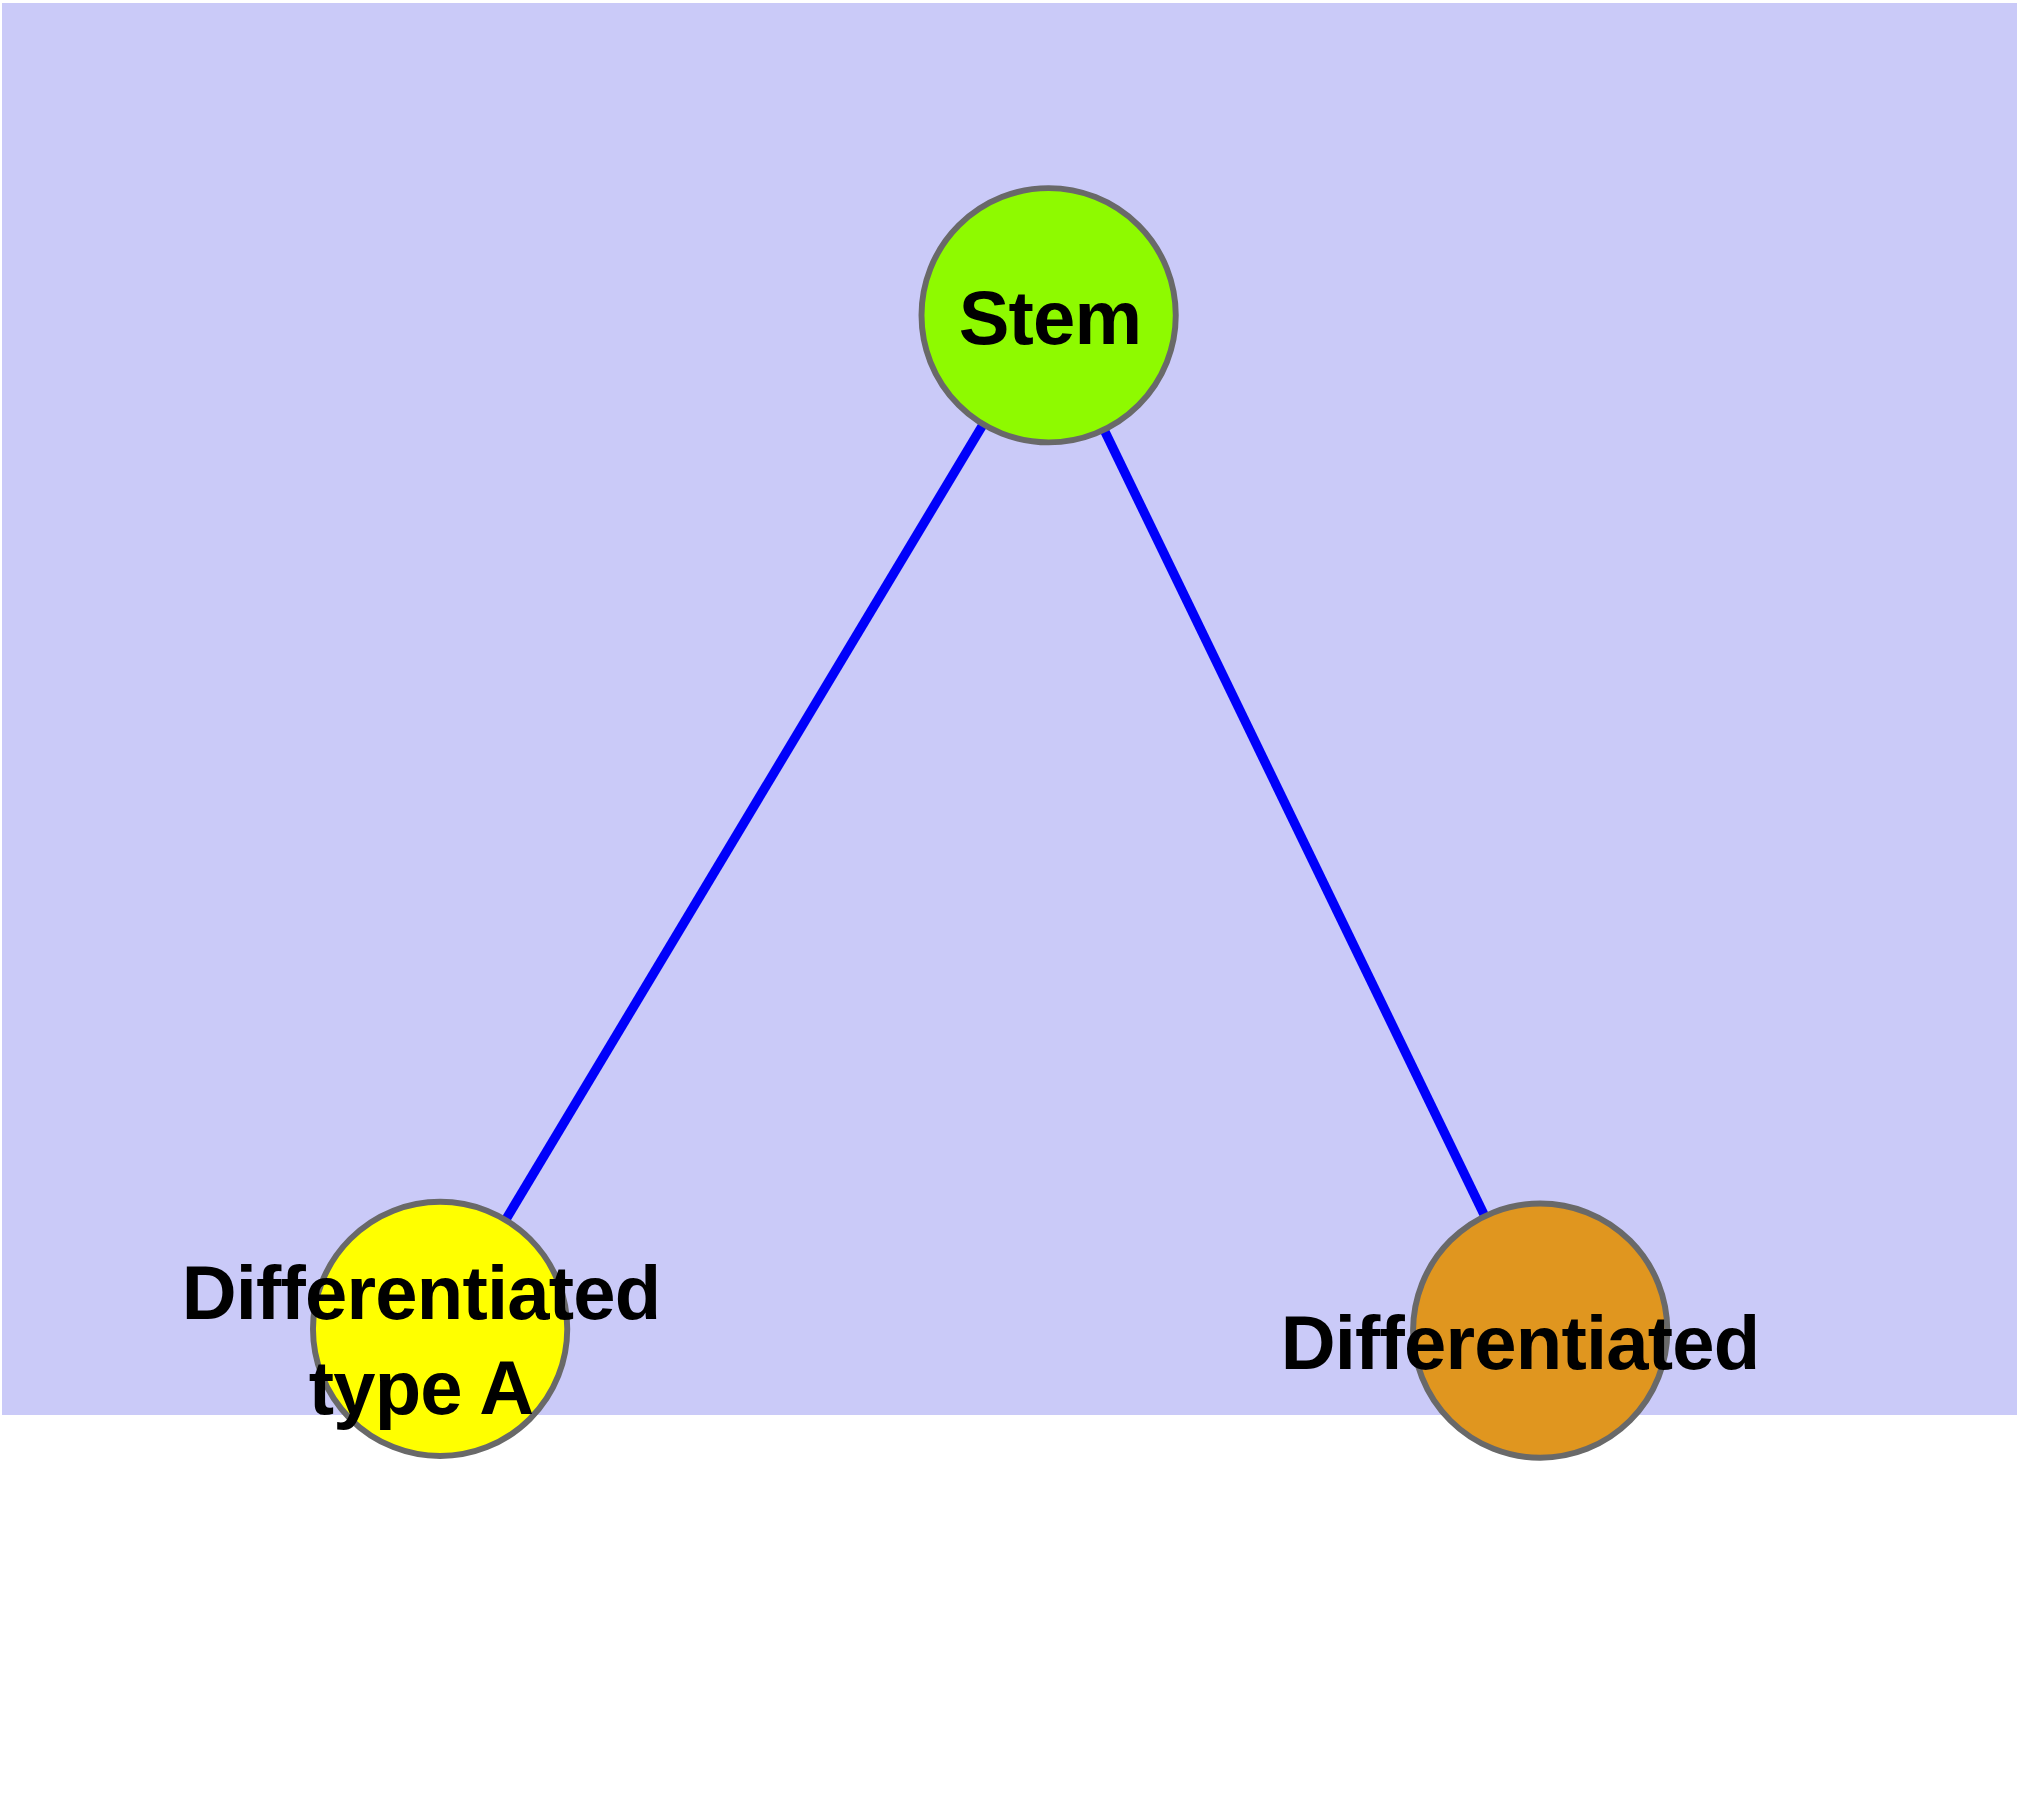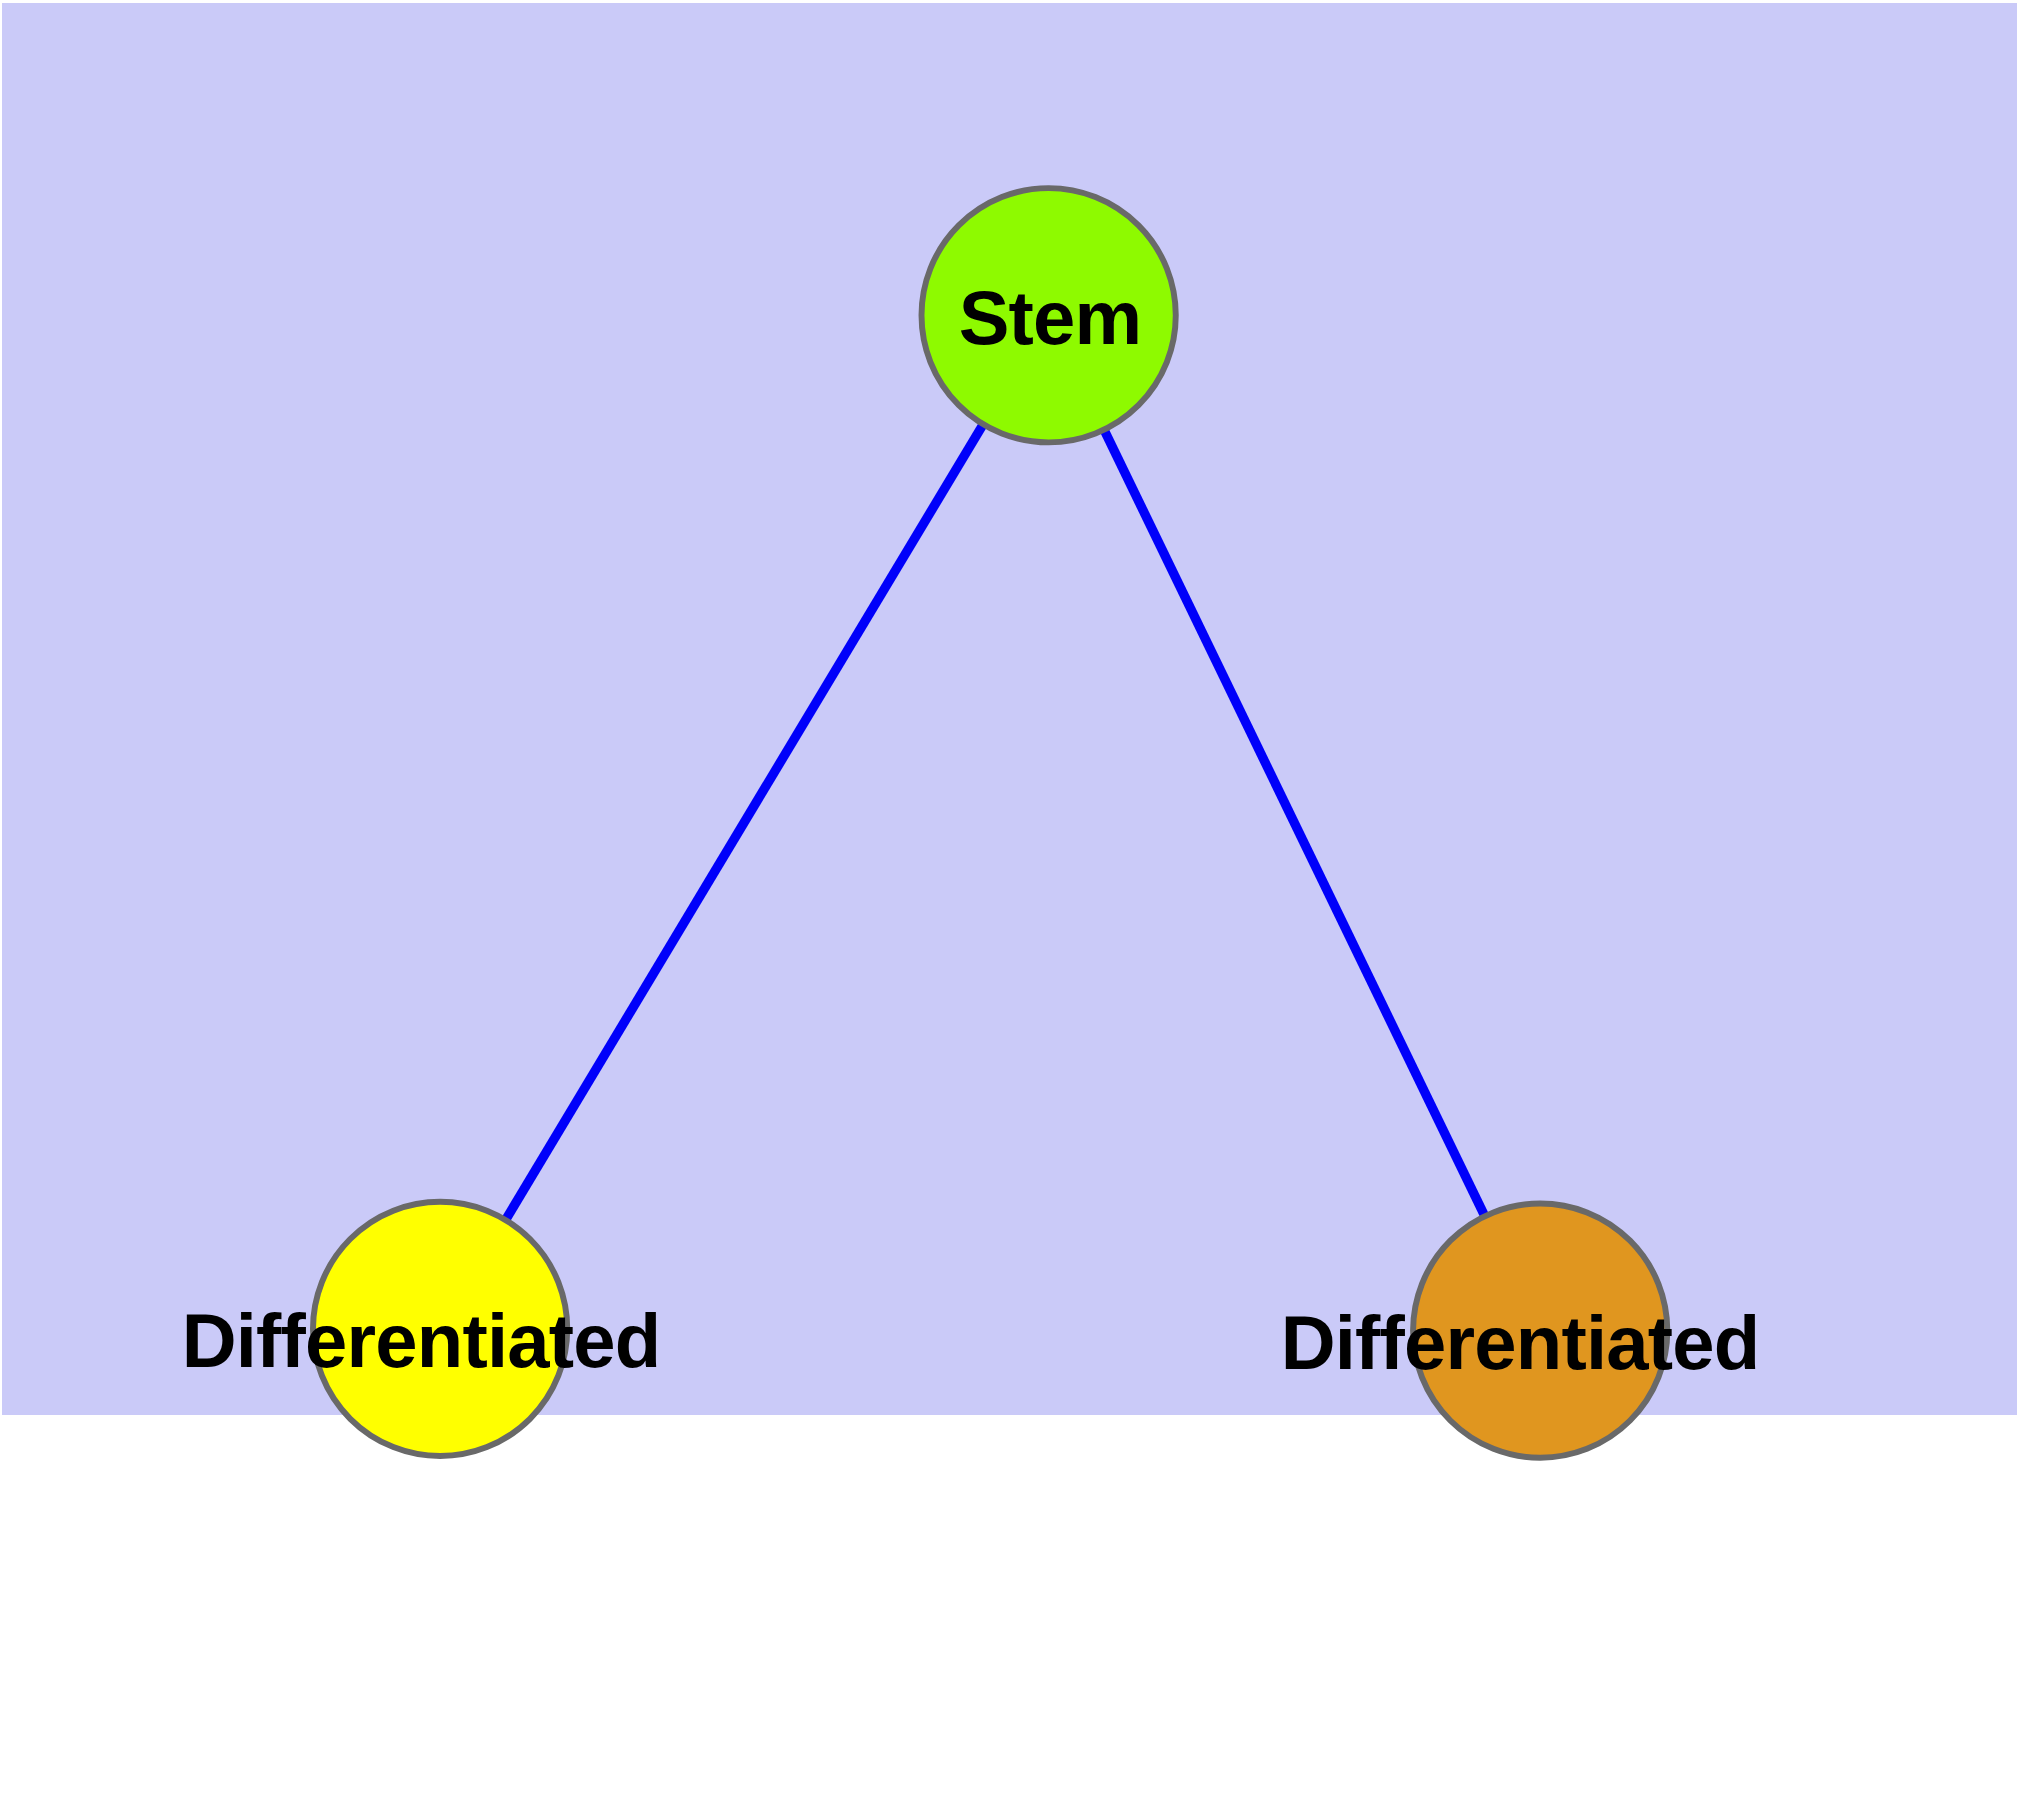--- a/index.html
+++ b/index.html
@@ -58,20 +58,21 @@
 
     <circle cx="1237" cy="372" r="150" stroke-width="7" fill="#8EFA00" stroke="#696969"></circle>
     <circle cx="519" cy="1568" r="150" stroke-width="7" fill="#FFFF00" stroke="#696969"></circle>
     <circle cx="1817" cy="1570" r="150" stroke-width="7" fill="#E0961F" stroke="#696969"></circle>
   </svg>
 
   <div class="node-label" style="left:1050px; top:317px;">Stem</div>
 
   <div class="node-label" style="left:421px; top:1340px;">
     <span class="line">Differentiated</span>
+    <span class="line">type A</span>
   </div>
 
   <div class="node-label" style="left:1520px; top:1342px;">
     <span class="line">Differentiated</span>
   </div>
 
 </div>
 
 
 </body></html>

